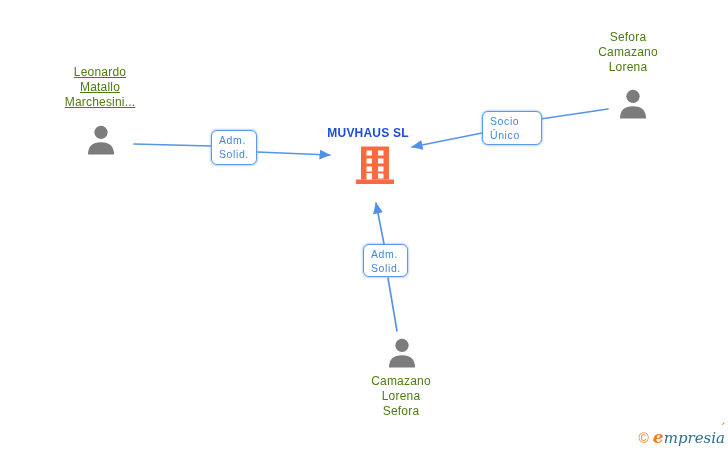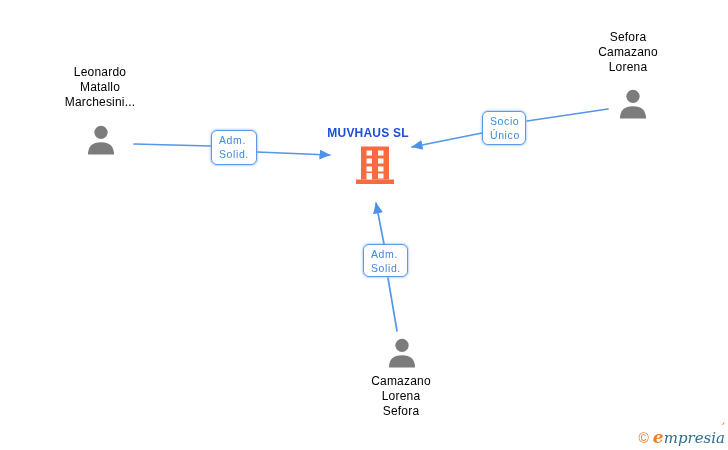--- a/index.html
+++ b/index.html
@@ -3,44 +3,44 @@
 <meta charset="utf-8">
 <style>
   html,body{margin:0;padding:0;background:#fff;}
   .canvas{
     position:relative;width:728px;height:450px;background:#ffffff;overflow:hidden;
     font-family:"Liberation Sans", sans-serif;
   }
   .wires{position:absolute;left:0;top:0;}
   .person-name{
     position:absolute;text-align:center;white-space:pre-line;
-    color:#000000;font-size:12px;line-height:15px;letter-spacing:.2px;
+    color:#4d7c0f;font-size:12px;line-height:15px;letter-spacing:.2px;
   }
-  .pn-left{left:30px;top:65px;width:140px;}
+  .pn-left{left:30px;top:65px;width:140px;text-decoration:underline;}
   .pn-right{left:558px;top:30px;width:140px;}
   .pn-bottom{left:331px;top:374px;width:140px;}
   .person-icon{position:absolute;width:34px;height:36px;cursor:pointer;}
   .pi-left{left:84px;top:122px;}
   .pi-right{left:616px;top:86px;}
   .pi-bottom{left:385px;top:335px;}
   .person-icon svg,.company-icon svg{display:block;width:100%;height:100%;}
   .company-name{
     position:absolute;left:298px;top:126px;width:140px;text-align:center;
     color:#1d4ed8;font-size:12px;font-weight:bold;letter-spacing:.2px;
   }
   .company-icon{position:absolute;left:355px;top:143px;width:40px;height:42px;cursor:pointer;}
   .rel-box{
     position:absolute;box-sizing:border-box;background:#ffffff;
     border:1.5px solid #5a9ae6;border-radius:6px;
     box-shadow:0 0 2px 1px rgba(110,165,235,.45);
     color:#3f87e0;font-size:10.5px;line-height:14px;letter-spacing:.6px;
     white-space:pre-line;text-align:left;padding:2px 0 0 7px;
   }
   .rb-1{left:211px;top:130px;width:46px;height:35px;}
-  .rb-2{left:482px;top:111px;width:44px;height:34px;}
+  .rb-2{left:482px;top:111px;width:60px;height:34px;}
   .rb-3{left:363px;top:244px;width:45px;height:33px;}
   .logo{
     position:absolute;right:3px;bottom:3px;display:flex;align-items:baseline;
     text-decoration:none;cursor:pointer;
   }
   .logo-c{color:#ef7d21;font-size:14px;margin-right:4px;}
   .brand{position:relative;font-family:"DejaVu Serif", serif;font-style:italic;font-size:15px;color:#2e6e8e;}
   .brand-e{color:#ef7d21;font-size:17px;font-weight:bold;}
   .brand-accent{position:absolute;right:-1px;top:-6px;color:#ef7d21;font-size:13px;font-style:normal;}
 </style>

